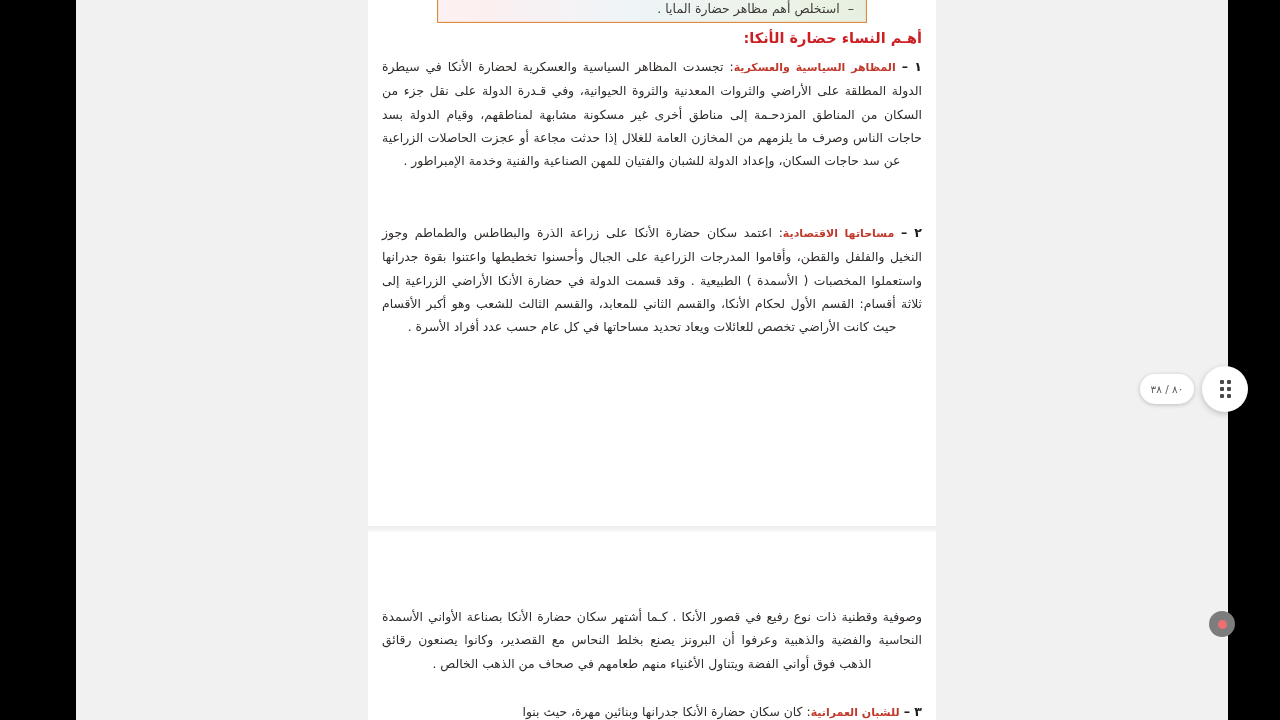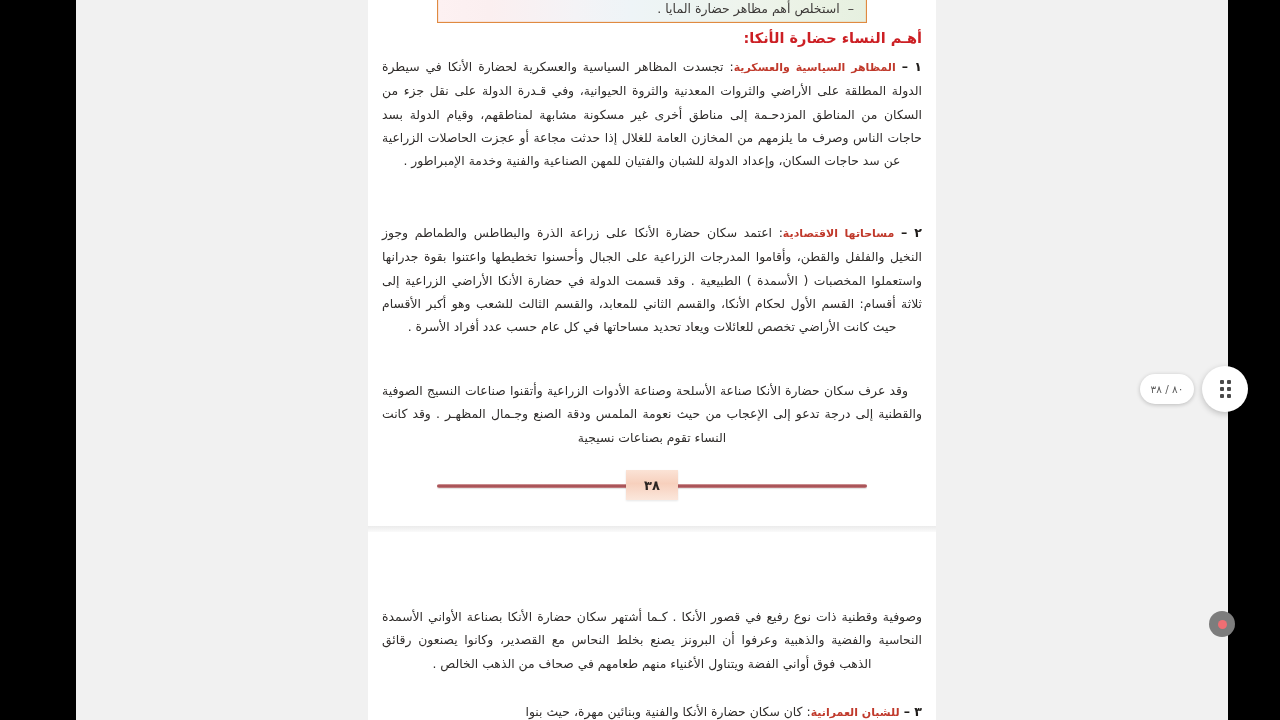--- a/index.html
+++ b/index.html
@@ -280,39 +280,32 @@
         <span class="item-title">المظاهر السياسية والعسكرية</span><span>:</span>
         <span>تجسدت المظاهر السياسية والعسكرية لحضارة الأنكا في سيطرة الدولة المطلقة على الأراضي والثروات المعدنية والثروة الحيوانية، وفي قـدرة الدولة على نقل جزء من السكان من المناطق المزدحـمة إلى مناطق أخرى غير مسكونة مشابهة لمناطقهم، وقيام الدولة بسد حاجات الناس وصرف ما يلزمهم من المخازن العامة للغلال إذا حدثت مجاعة أو عجزت الحاصلات الزراعية عن سد حاجات السكان، وإعداد الدولة للشبان والفتيان للمهن الصناعية والفنية وخدمة الإمبراطور .</span>
       </div>
 
       <div class="body-block blk2">
         <span class="item-num">٢ –</span>
         <span class="item-title">مساحاتها الاقتصادية</span><span>:</span>
         <span>اعتمد سكان حضارة الأنكا على زراعة الذرة والبطاطس والطماطم وجوز النخيل والفلفل والقطن، وأقاموا المدرجات الزراعية على الجبال وأحسنوا تخطيطها واعتنوا بقوة جدرانها واستعملوا المخصبات ( الأسمدة ) الطبيعية . وقد قسمت الدولة في حضارة الأنكا الأراضي الزراعية إلى ثلاثة أقسام: القسم الأول لحكام الأنكا، والقسم الثاني للمعابد، والقسم الثالث للشعب وهو أكبر الأقسام حيث كانت الأراضي تخصص للعائلات ويعاد تحديد مساحاتها في كل عام حسب عدد أفراد الأسرة .</span>
       </div>
 
-      <div class="body-block blk3">وقد عرف سكان حضارة الأنكا صناعة الأسلحة وصناعة الأدوات الزراعية وأتقنوا صناعات النسيج الصوفية والقطنية إلى درجة تدعو إلى الإعجاب من حيث نعومة الملمس ودقة الصنع وجـمال المظهـر . وقد كانت النساء تقوم بصناعات نسيجية</div>
-
-      <div class="footer-rule">
-        <div class="line"></div>
-        <div class="pagebox">
-          <span class="pagenum">٣٨</span>
-        </div>
-      </div>
+
     </div>
 
     <div class="page-gap-shadow"></div>
 
     <div class="page page-two">
       <div class="p2-block p2-blk1">وصوفية وقطنية ذات نوع رفيع في قصور الأنكا . كـما أشتهر سكان حضارة الأنكا بصناعة الأواني الأسمدة النحاسية والفضية والذهبية وعرفوا أن البرونز يصنع بخلط النحاس مع القصدير، وكانوا يصنعون رقائق الذهب فوق أواني الفضة ويتناول الأغنياء منهم طعامهم في صحاف من الذهب الخالص .</div>
 
       <div class="p2-block p2-blk2">
         <span class="item-num">٣ –</span>
         <span class="item-title">للشبان العمرانية</span><span>:</span>
-        <span>كان سكان حضارة الأنكا والفنية وبنائين مهرة، حيث بنوا</span>
+        <span>كان سكان حضارة الأنكا جدرانها وبنائين مهرة، حيث بنوا</span>
       </div>
     </div>
 
   </div>
 
   <div class="bar-left"></div>
   <div class="bar-right"></div>
 
   <div class="page-pill">
     <span>٨٠ / ٣٨</span>

